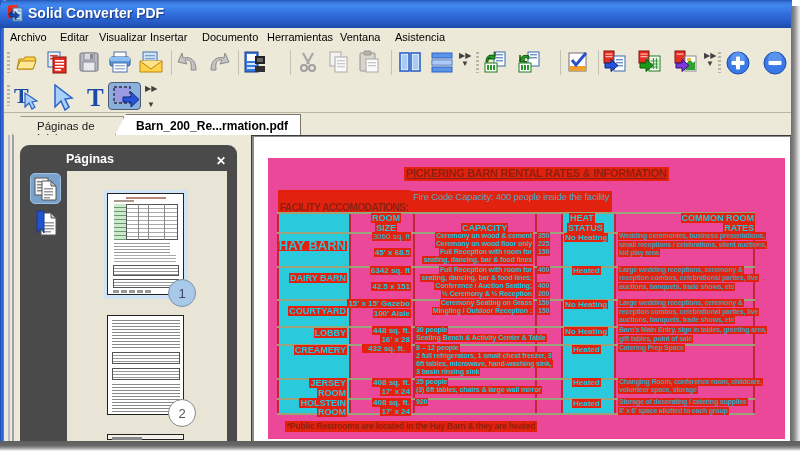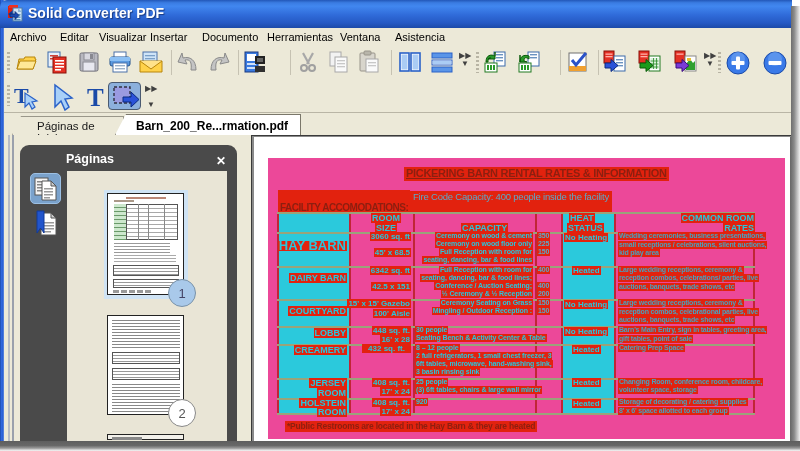--- a/index.html
+++ b/index.html
@@ -394,21 +394,21 @@
           <div class="rb ct" style="right:0px;top:10.5px;height:10px;font-size:9px;line-height:10px;font-weight:bold;padding:0 1px;">RATES</div>
           <div class="rb ct" style="right:408px;top:29px;height:10px;font-size:13px;line-height:10px;font-weight:bold;padding:0 1px;">HAY BARN</div>
           <div class="rb ct" style="right:408px;top:61px;height:10px;font-size:9px;line-height:10px;font-weight:bold;padding:0 1px;">DAIRY BARN</div>
           <div class="rb ct" style="right:408px;top:94px;height:10px;font-size:9px;line-height:10px;font-weight:bold;padding:0 1px;">COURTYARD</div>
           <div class="rb ct" style="right:408px;top:116px;height:10px;font-size:9px;line-height:10px;font-weight:bold;padding:0 1px;">LOBBY</div>
           <div class="rb ct" style="right:408px;top:133px;height:10px;font-size:9px;line-height:10px;font-weight:bold;padding:0 1px;">CREAMERY</div>
           <div class="rb ct" style="right:408px;top:166px;height:10px;font-size:9px;line-height:10px;font-weight:bold;padding:0 1px;">JERSEY</div>
           <div class="rb ct" style="right:408px;top:176px;height:10px;font-size:9px;line-height:10px;font-weight:bold;padding:0 1px;">ROOM</div>
           <div class="rb ct" style="right:408px;top:186px;height:10px;font-size:9px;line-height:10px;font-weight:bold;padding:0 1px;">HOLSTEIN</div>
           <div class="rb ct" style="right:408px;top:195px;height:10px;font-size:9px;line-height:10px;font-weight:bold;padding:0 1px;">ROOM</div>
-          <div class="rb ct" style="right:344px;top:20px;height:9px;font-size:8px;line-height:9px;font-weight:bold;padding:0 1px;margin-left:8px;">3060 sq. ft</div>
+          <div class="rb ct" style="right:344px;top:20px;height:9px;font-size:8px;line-height:9px;font-weight:normal;padding:0 1px;margin-left:8px;">3060 sq. ft</div>
           <div class="rb ct" style="right:344px;top:36px;height:9px;font-size:8px;line-height:9px;font-weight:bold;padding:0 1px;">45' x 68.5</div>
           <div class="rb ct" style="right:344px;top:53.5px;height:9px;font-size:8px;line-height:9px;font-weight:bold;padding:0 1px;">6342 sq. ft</div>
           <div class="rb ct" style="right:344px;top:69.5px;height:9px;font-size:8px;line-height:9px;font-weight:bold;padding:0 1px;">42.5 x 151</div>
           <div class="rb ct" style="right:344px;top:87px;height:9px;font-size:8px;line-height:9px;font-weight:bold;padding:0 1px;">15' x 15' Gazebo</div>
           <div class="rb ct" style="right:344px;top:97px;height:9px;font-size:8px;line-height:9px;font-weight:bold;padding:0 1px;">100' Aisle</div>
           <div class="rb ct" style="right:344px;top:114px;height:9px;font-size:8px;line-height:9px;font-weight:bold;padding:0 1px;">448 sq. ft.</div>
           <div class="rb ct" style="right:344px;top:123px;height:9px;font-size:8px;line-height:9px;font-weight:bold;padding:0 1px;">16' x 28</div>
           <div class="rb ct" style="right:344px;top:132px;height:9px;font-size:8px;line-height:9px;font-weight:bold;padding:0 6px;">432 sq. ft.</div>
           <div class="rb ct" style="right:344px;top:151px;height:9px;font-size:8px;line-height:9px;font-weight:bold;padding:0 1px;margin-top:16px;">16' x 27</div>
           <div class="rb ct" style="right:344px;top:165.5px;height:9px;font-size:8px;line-height:9px;font-weight:bold;padding:0 1px;">408 sq. ft.</div>

